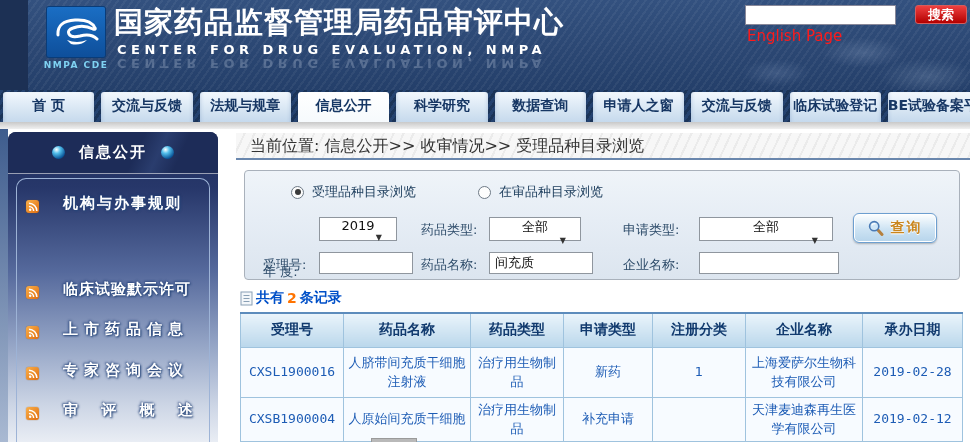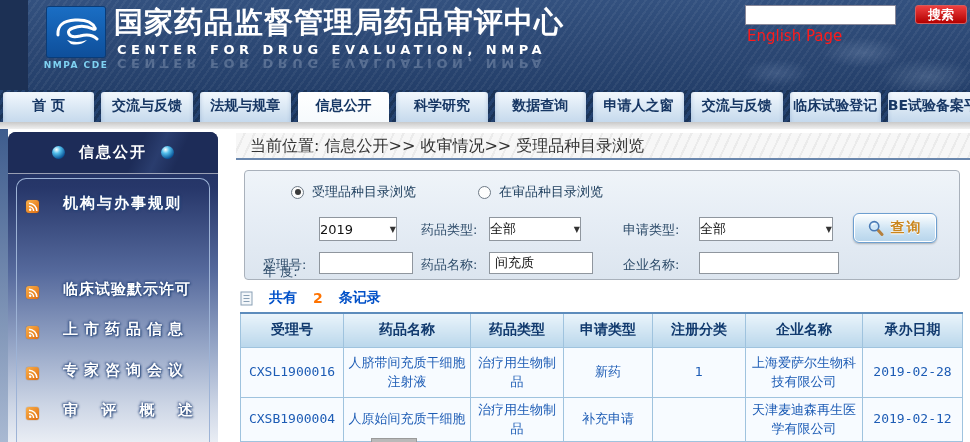--- a/index.html
+++ b/index.html
@@ -79,34 +79,34 @@
     border:1px solid #a9b1bb; border-radius:4px;
     background:linear-gradient(#eff4f9 0%,#e6edf5 45%,#dce5ef 100%); }
   .radio-row { position:absolute; left:46px; top:12px; display:flex; align-items:center; gap:8px;
     font-size:13px; color:#20405f; }
   .radio-row .gap { width:46px; }
   .radio { width:13px; height:13px; border-radius:50%; border:1px solid #6e7a86; background:#fdfdfd;
     display:inline-flex; align-items:center; justify-content:center; cursor:pointer; flex:none; }
   .radio.checked::after { content:""; width:6px; height:6px; border-radius:50%; background:#3a3a3a; }
   .f-label { position:absolute; font-size:13px; color:#2c4a68; white-space:nowrap; }
   .f-select { position:absolute; height:24px; background:#fff; border:1px solid #8f969e;
-    font-size:13px; color:#111; display:flex; align-items:center; padding:0 0; cursor:pointer; }
+    font-size:13px; color:#111; display:flex; align-items:center; padding:0 14px; cursor:pointer;flex-direction:column; }
   .f-select .caret { margin-left:auto; font-size:8px; color:#333; }
   .f-input { position:absolute; height:22px; background:#fff; border:1px solid #8f969e;
     font-size:13px; color:#111; padding:0 5px; font-family:"DejaVu Sans",sans-serif; }
   .query-btn { position:absolute; left:608px; top:42px; width:84px; height:30px;
     border:1px solid #6d9fd0; border-radius:6px; cursor:pointer;
     background:linear-gradient(#feffff,#cde3f3 55%,#b6d4eb);
     box-shadow:0 1px 2px rgba(0,0,0,.25), inset 0 0 0 1px #fff;
     display:flex; align-items:center; justify-content:center; gap:7px; }
   .query-btn .q-text { font-size:14px; font-weight:bold; color:#c9861f;
     text-shadow:0 1px 0 #fff, 0 -1px 0 rgba(255,255,255,.6); letter-spacing:2px; }
 
   .records { position:absolute; left:240px; top:289px; display:flex; align-items:center;
-    gap:16px; font-size:14px; font-weight:bold; }
+    gap:3px; font-size:14px; font-weight:bold; }
   .records .blue { color:#0050c8; }
   .records .count { color:#ff7300; }
 
   .result-table { position:absolute; left:240px; top:312px; width:722px;
     border-collapse:collapse; table-layout:fixed; }
   .result-table th { height:34px; background:linear-gradient(#eaf4fb,#bad7eb);
     border:1px solid #9fc3de; border-top:2px solid #5d8cbc;
     color:#113a6e; font-size:14px; font-weight:bold; }
   .result-table td { background:#f7fbff; border:1px solid #9fc3de; color:#1d5cb5;
     font-size:13px; text-align:center; padding:2px 4px; line-height:1.5; }

